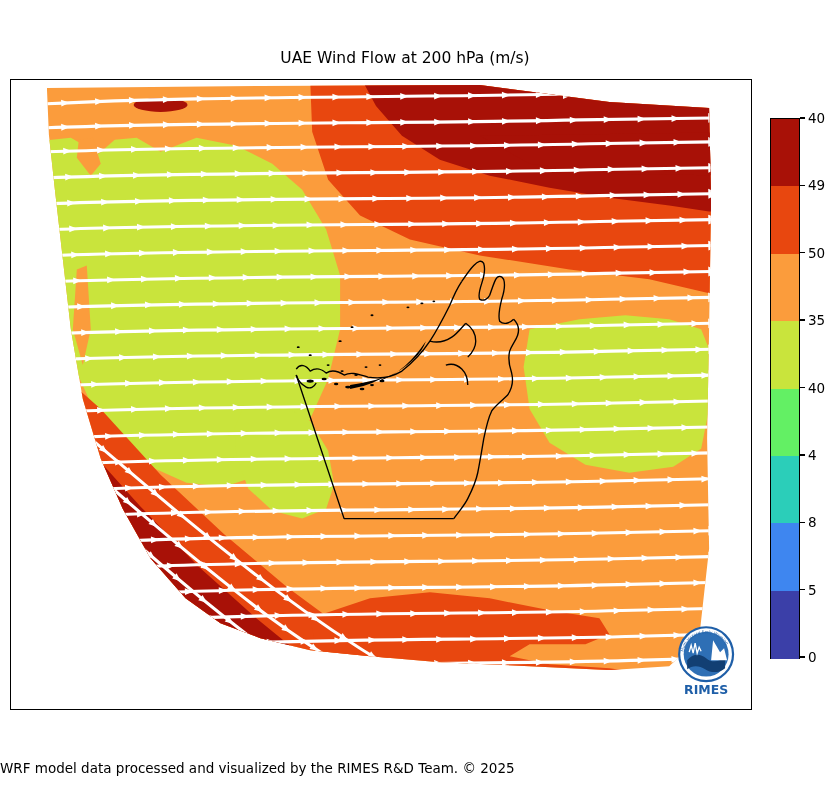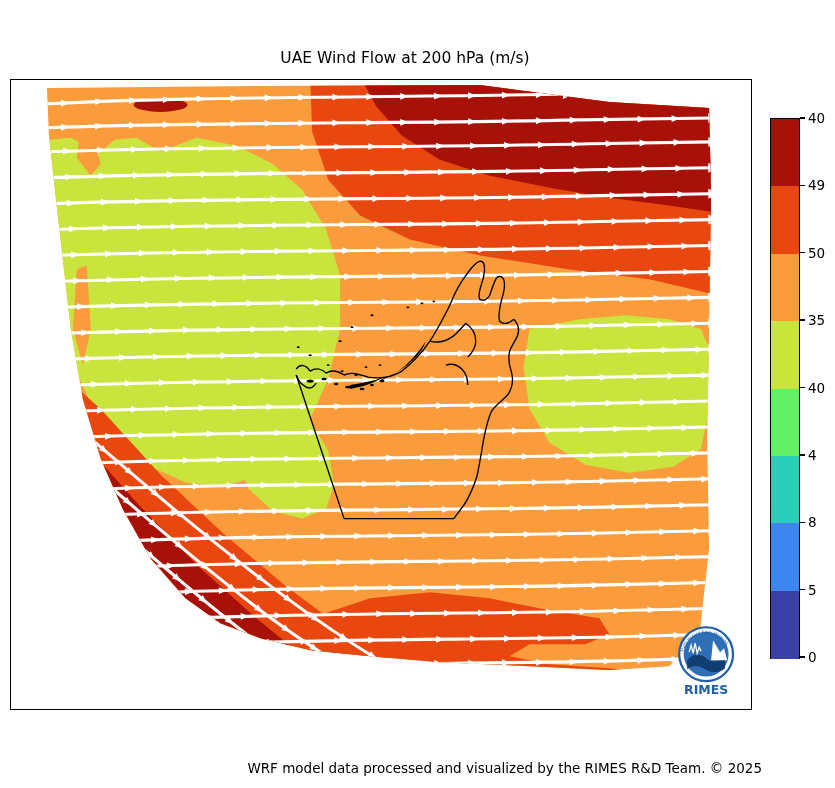--- a/index.html
+++ b/index.html
@@ -105,21 +105,21 @@
     line-height: 18px;
     white-space: nowrap;
   }
 
   
   #footer-note {
     position: absolute;
     left: 0;
     top: 760px;
     width: 762px;
-    text-align: right;
+    text-align: left;
     font-size: 13.5px;
     color: #000000;
     white-space: nowrap;
   }
 </style>
 </head>
 <body>
 
 <div id="title-block">
   <span class="tline">UAE Wind Flow at 200 hPa (m/s)</span>

